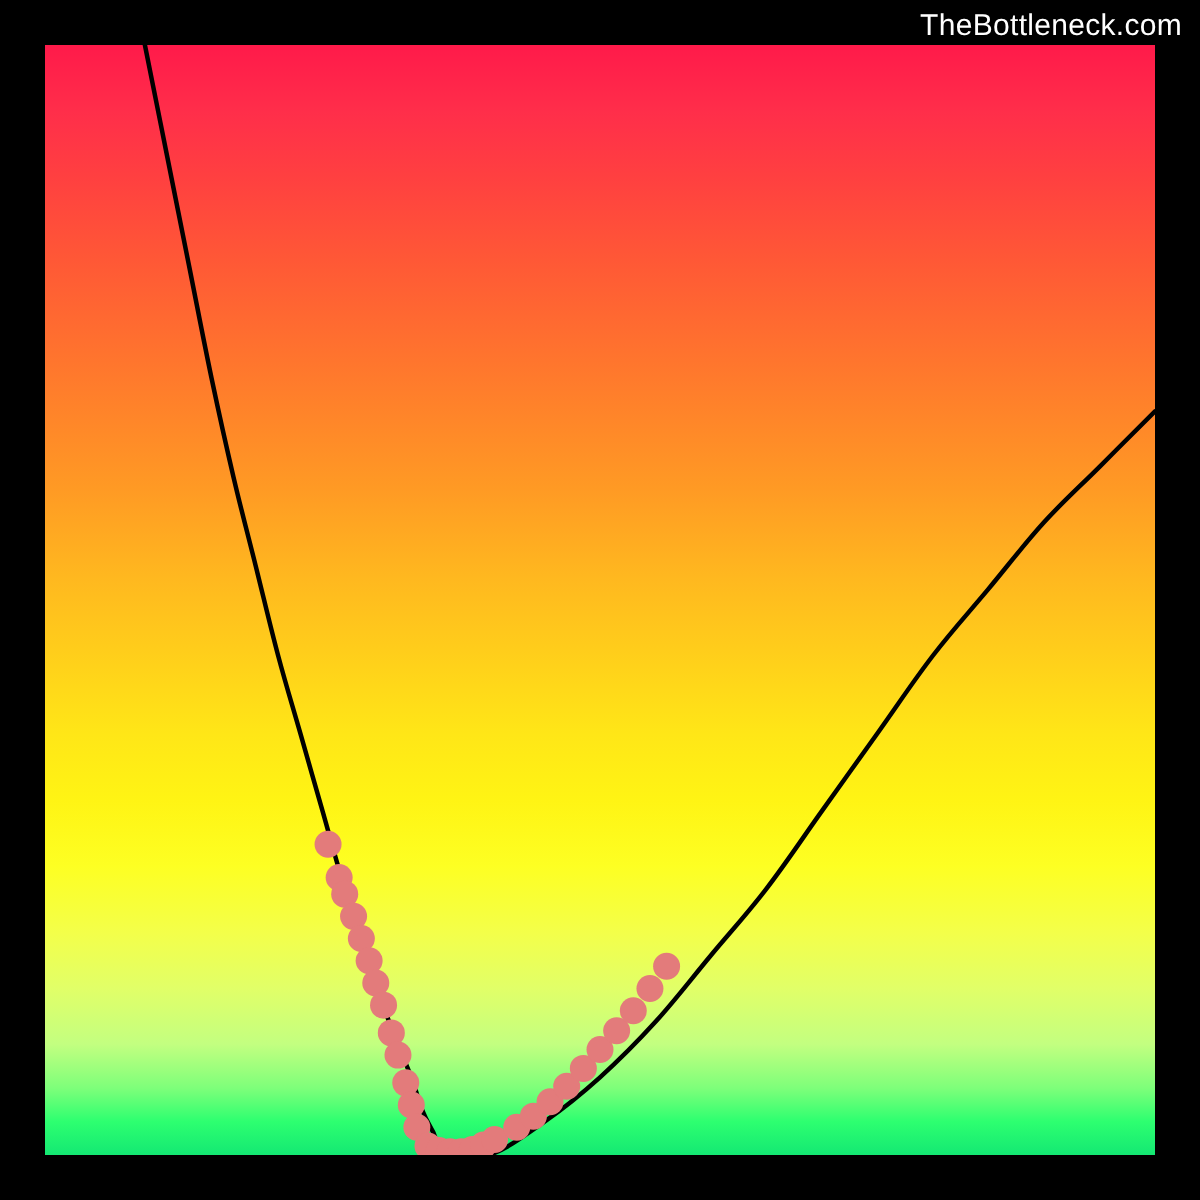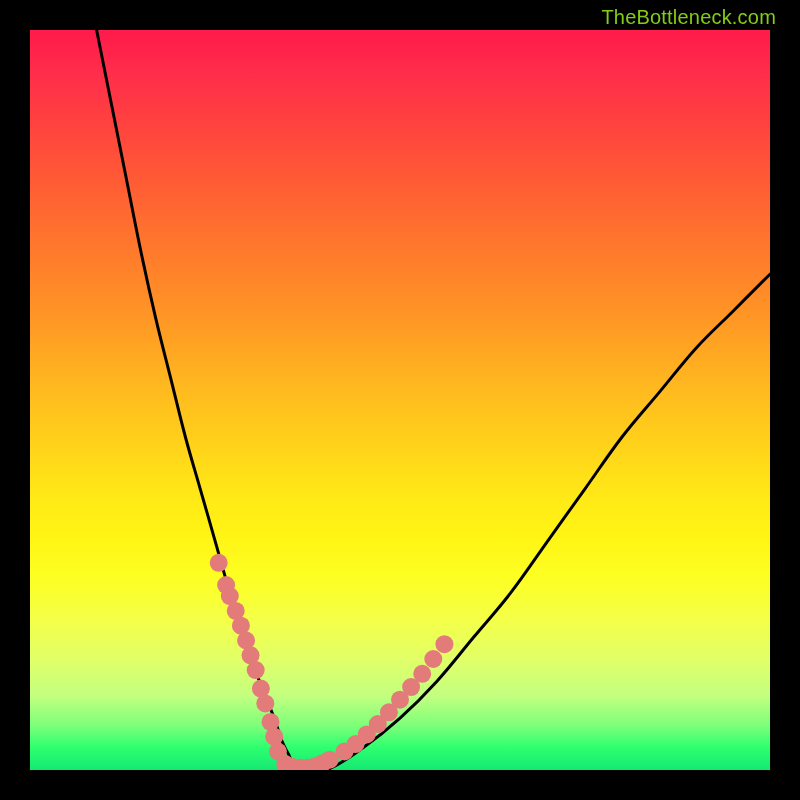--- a/index.html
+++ b/index.html
@@ -47,22 +47,22 @@
       #14e873 100%
     );
   }
   .curve-layer {
     position: absolute;
     inset: 0;
   }
   .watermark {
     position: absolute;
     top: 6px;
-    right: 24px;
-    color: #84cc16;
+    right: 12px;
+    color: #ffffff;
     font-size: 20px;
     letter-spacing: 0.2px;
     font-weight: 500;
   }
 </style>
 </head>
 <body>
 
 <div class="frame">
 

